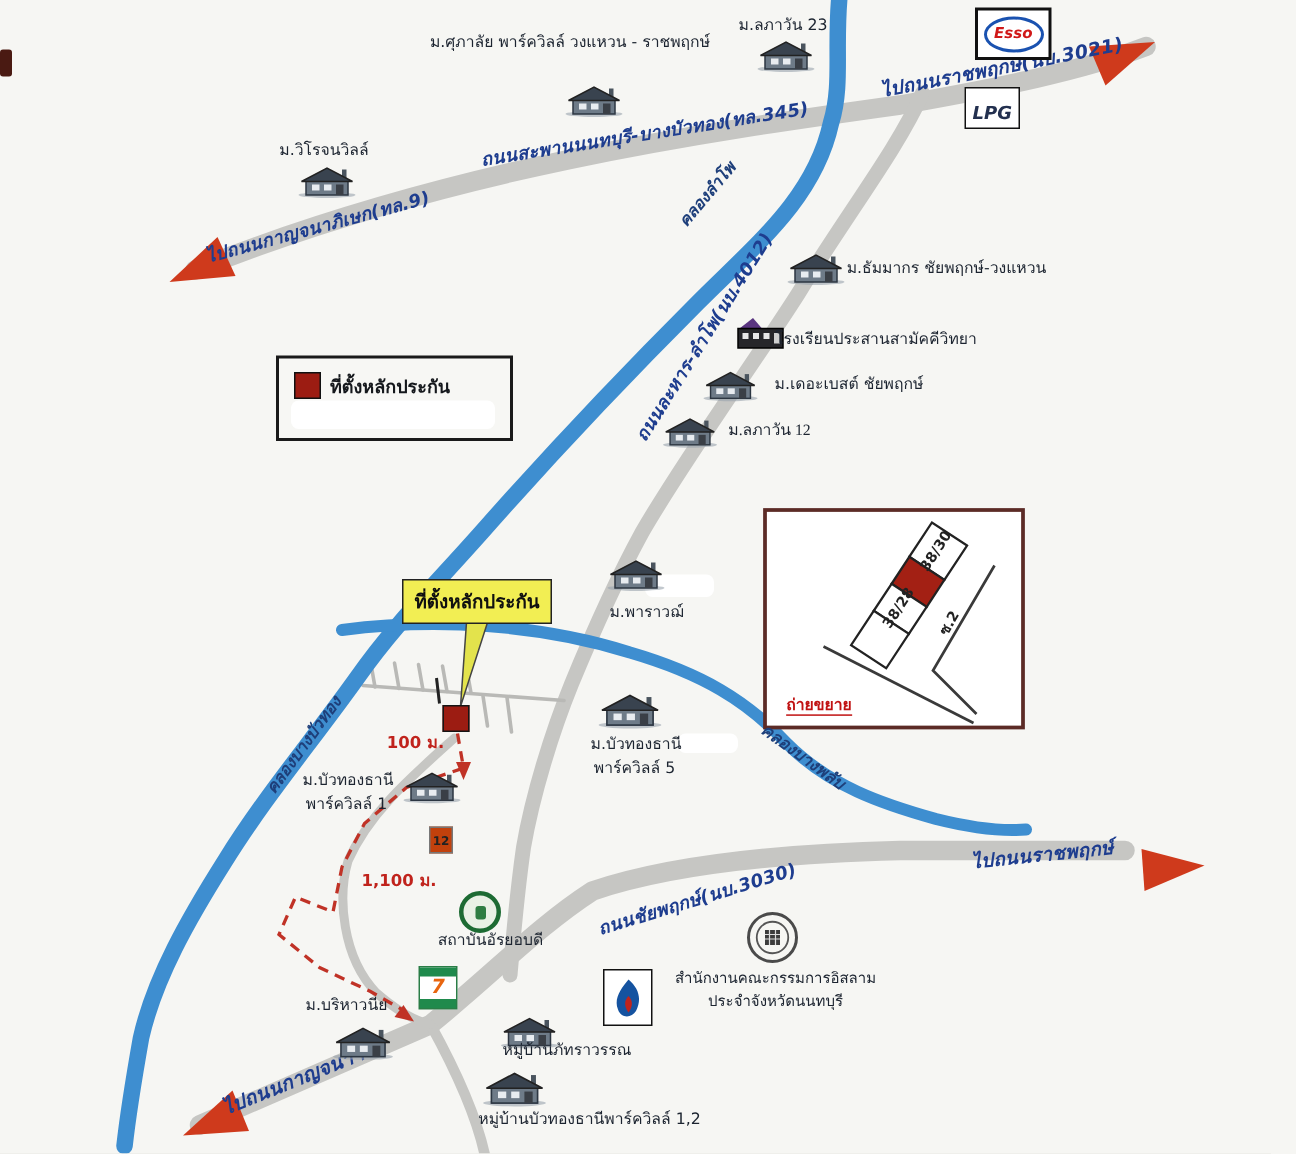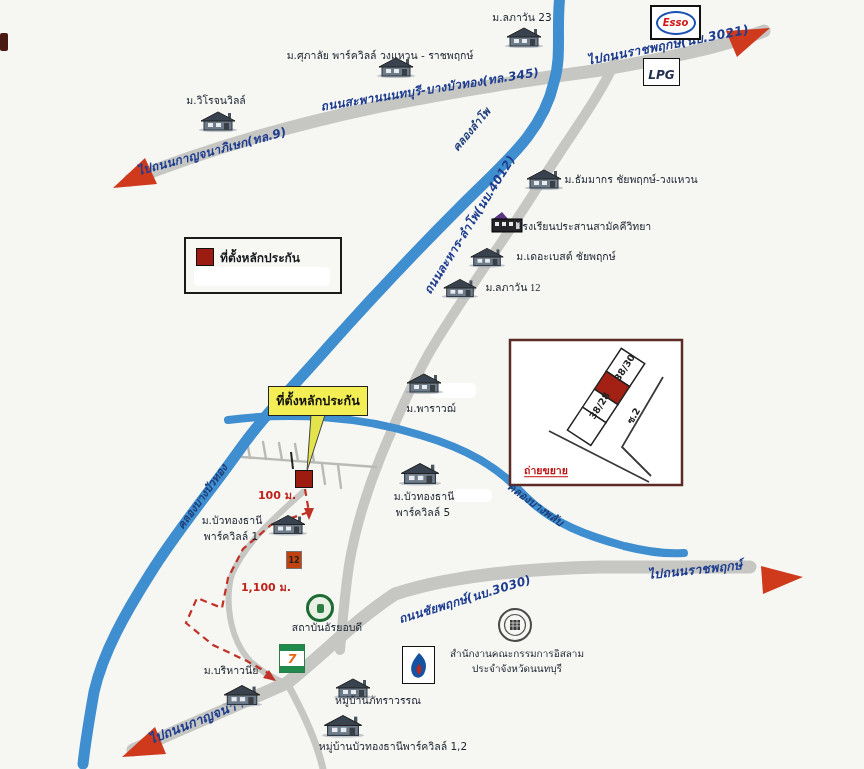--- a/index.html
+++ b/index.html
@@ -199,21 +199,21 @@
       <use href="#house"></use>
     </svg>
   <svg class="house" width="44" height="25" style="left:321px;top:713px;">
       <use href="#house"></use>
     </svg>
   <svg class="house" width="34" height="24" style="left:490px;top:210px;">
       <use href="#school"></use>
     </svg>
 
   <div class="lbl" style="left:522px;top:18px;text-align:center;">ม.ลภาวัน 23</div>
-  <div class="lbl" style="left:380px;top:56px;">ม.ศุภาลัย พาร์ควิลล์ วงแหวน - ราชพฤกษ์</div>
+  <div class="lbl" style="left:380px;top:29px;">ม.ศุภาลัย พาร์ควิลล์ วงแหวน - ราชพฤกษ์</div>
   <div class="lbl" style="left:216px;top:101px;">ม.วิโรจนวิลล์</div>
   <div class="lbl" style="left:631px;top:180px;">ม.ธัมมากร ชัยพฤกษ์-วงแหวน</div>
   <div class="lbl" style="left:584px;top:227px;">โรงเรียนประสานสามัคคีวิทยา</div>
   <div class="lbl" style="left:566px;top:257px;">ม.เดอะเบสต์ ชัยพฤกษ์</div>
   <div class="lbl" style="left:513px;top:288px;font-family:Liberation Serif, serif;">ม.ลภาวัน 12</div>
   <div class="lbl" style="left:431px;top:409px;">ม.พาราวฌ์</div>
   <div class="lbl" style="left:424px;top:497px;">ม.บัวทองธานี</div>
   <div class="lbl" style="left:423px;top:513px;">พาร์ควิลล์ 5</div>
   <div class="lbl" style="left:232px;top:521px;">ม.บัวทองธานี</div>
   <div class="lbl" style="left:231px;top:537px;">พาร์ควิลล์ 1</div>

